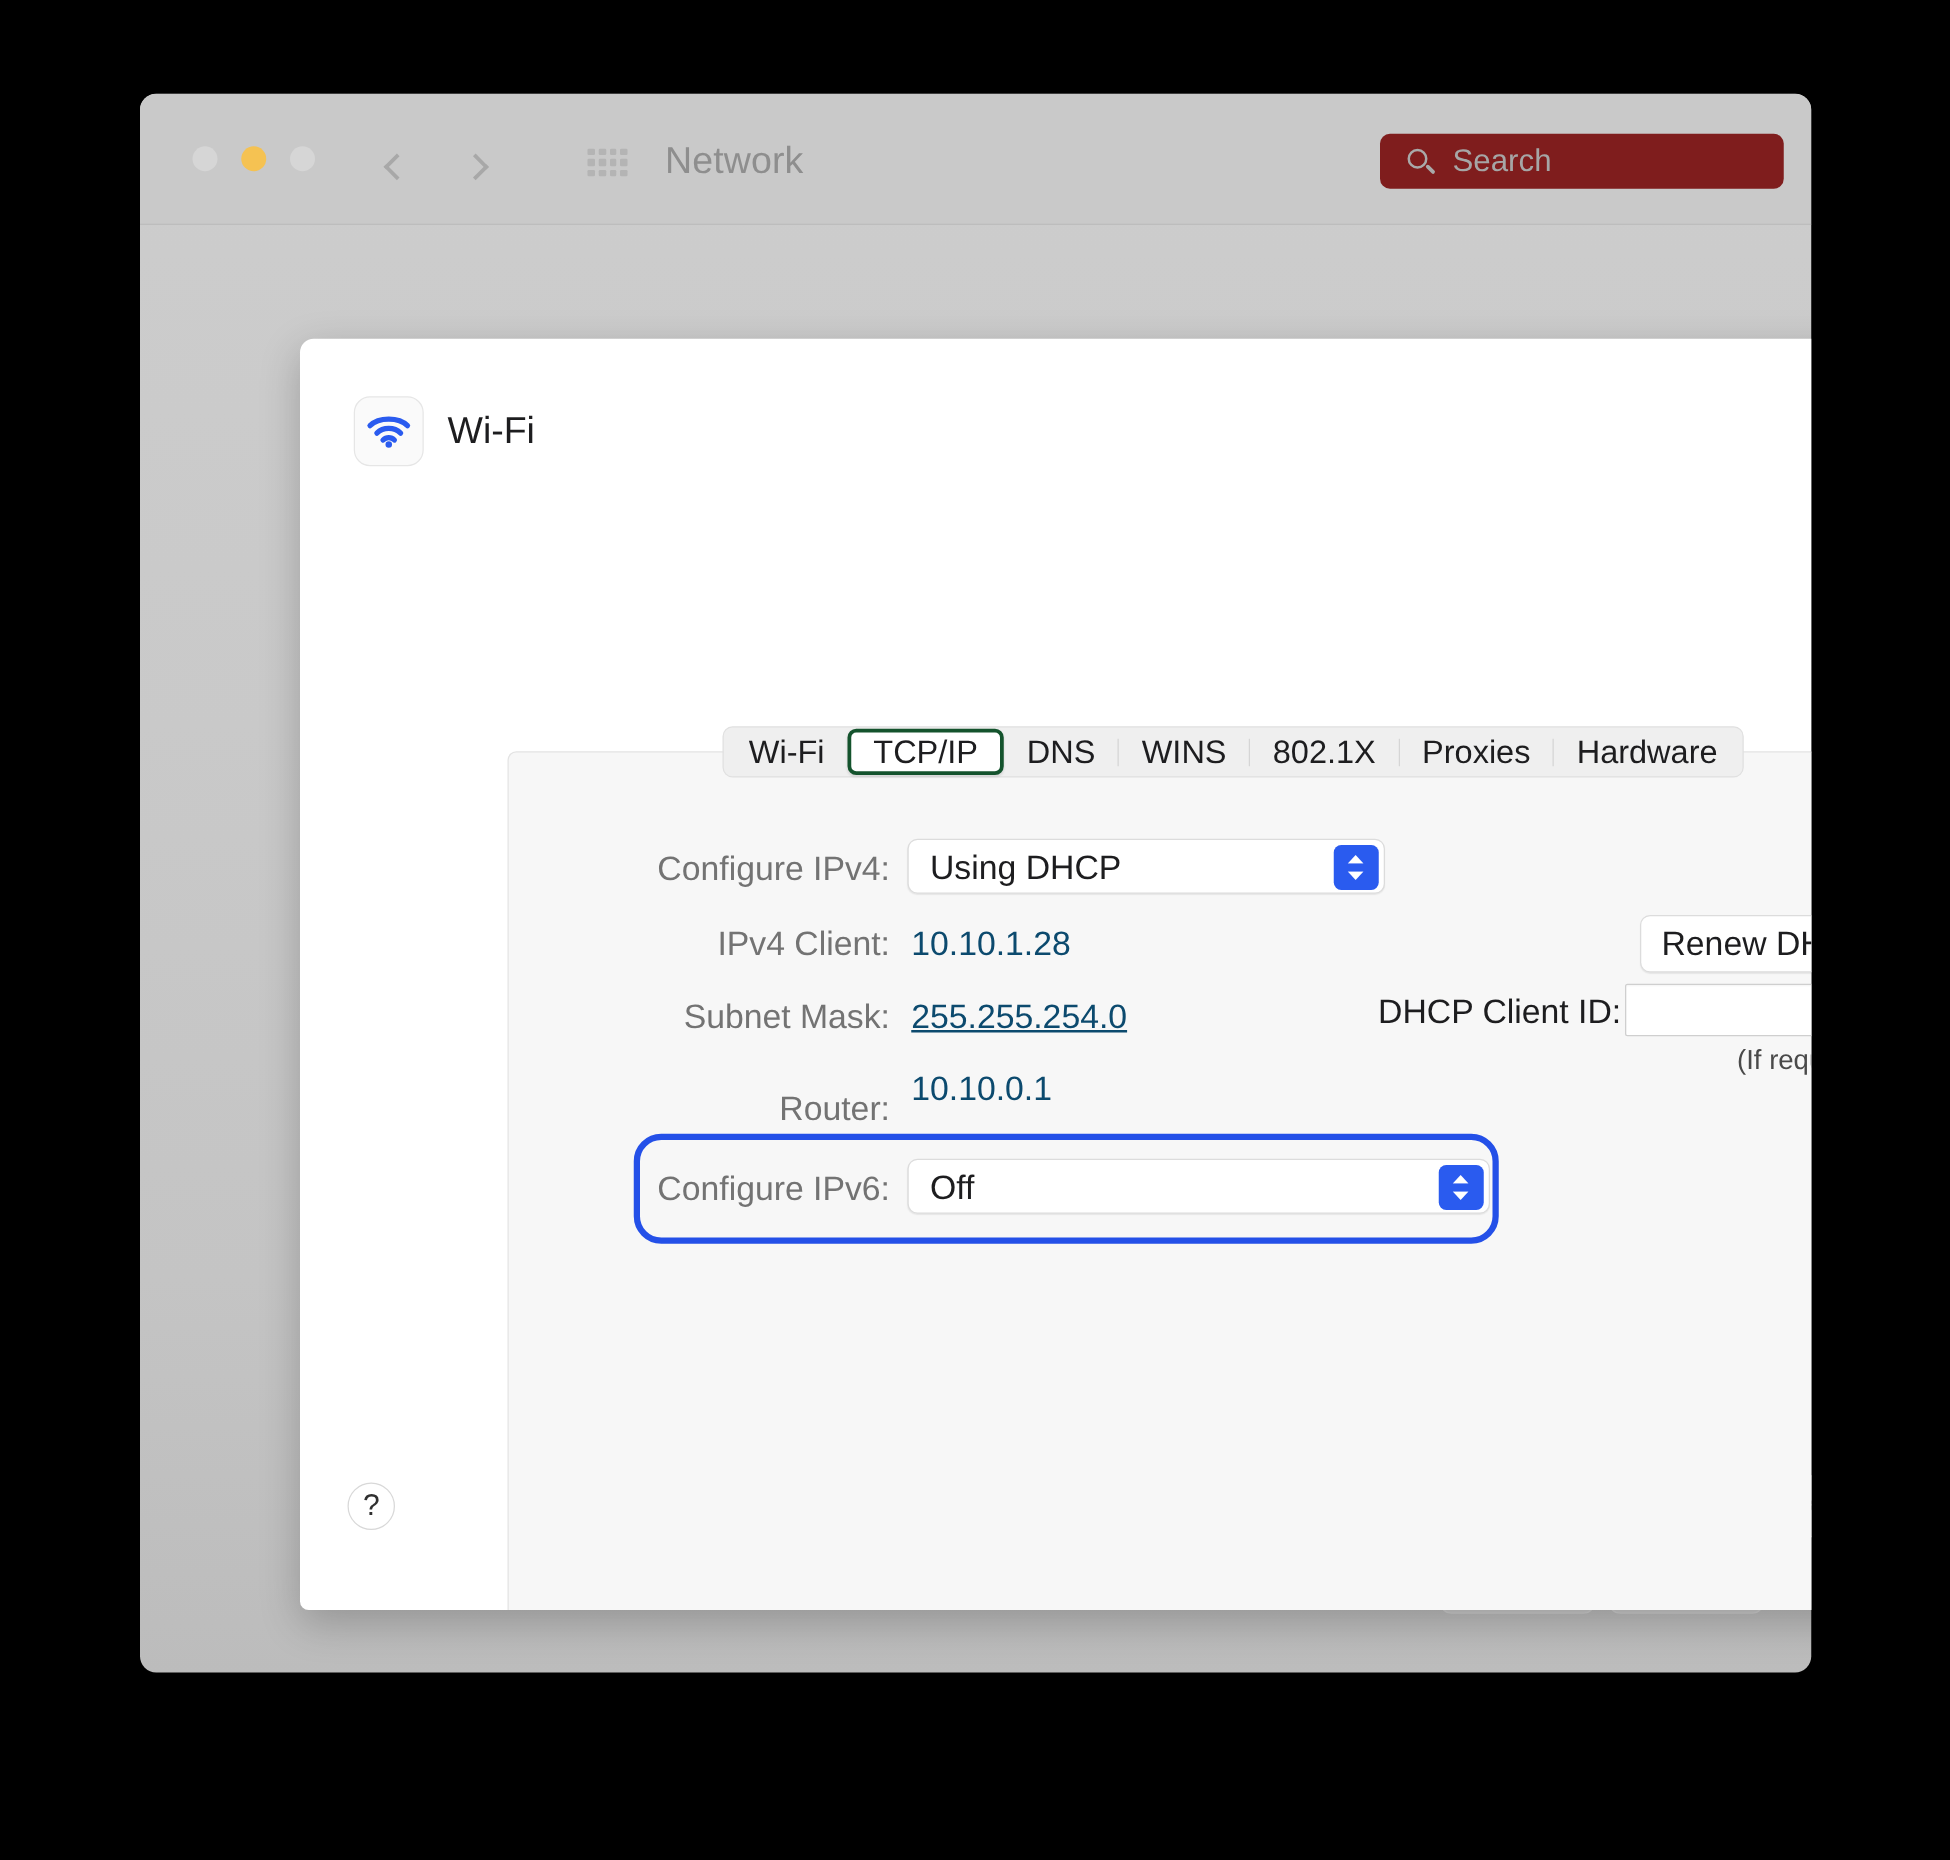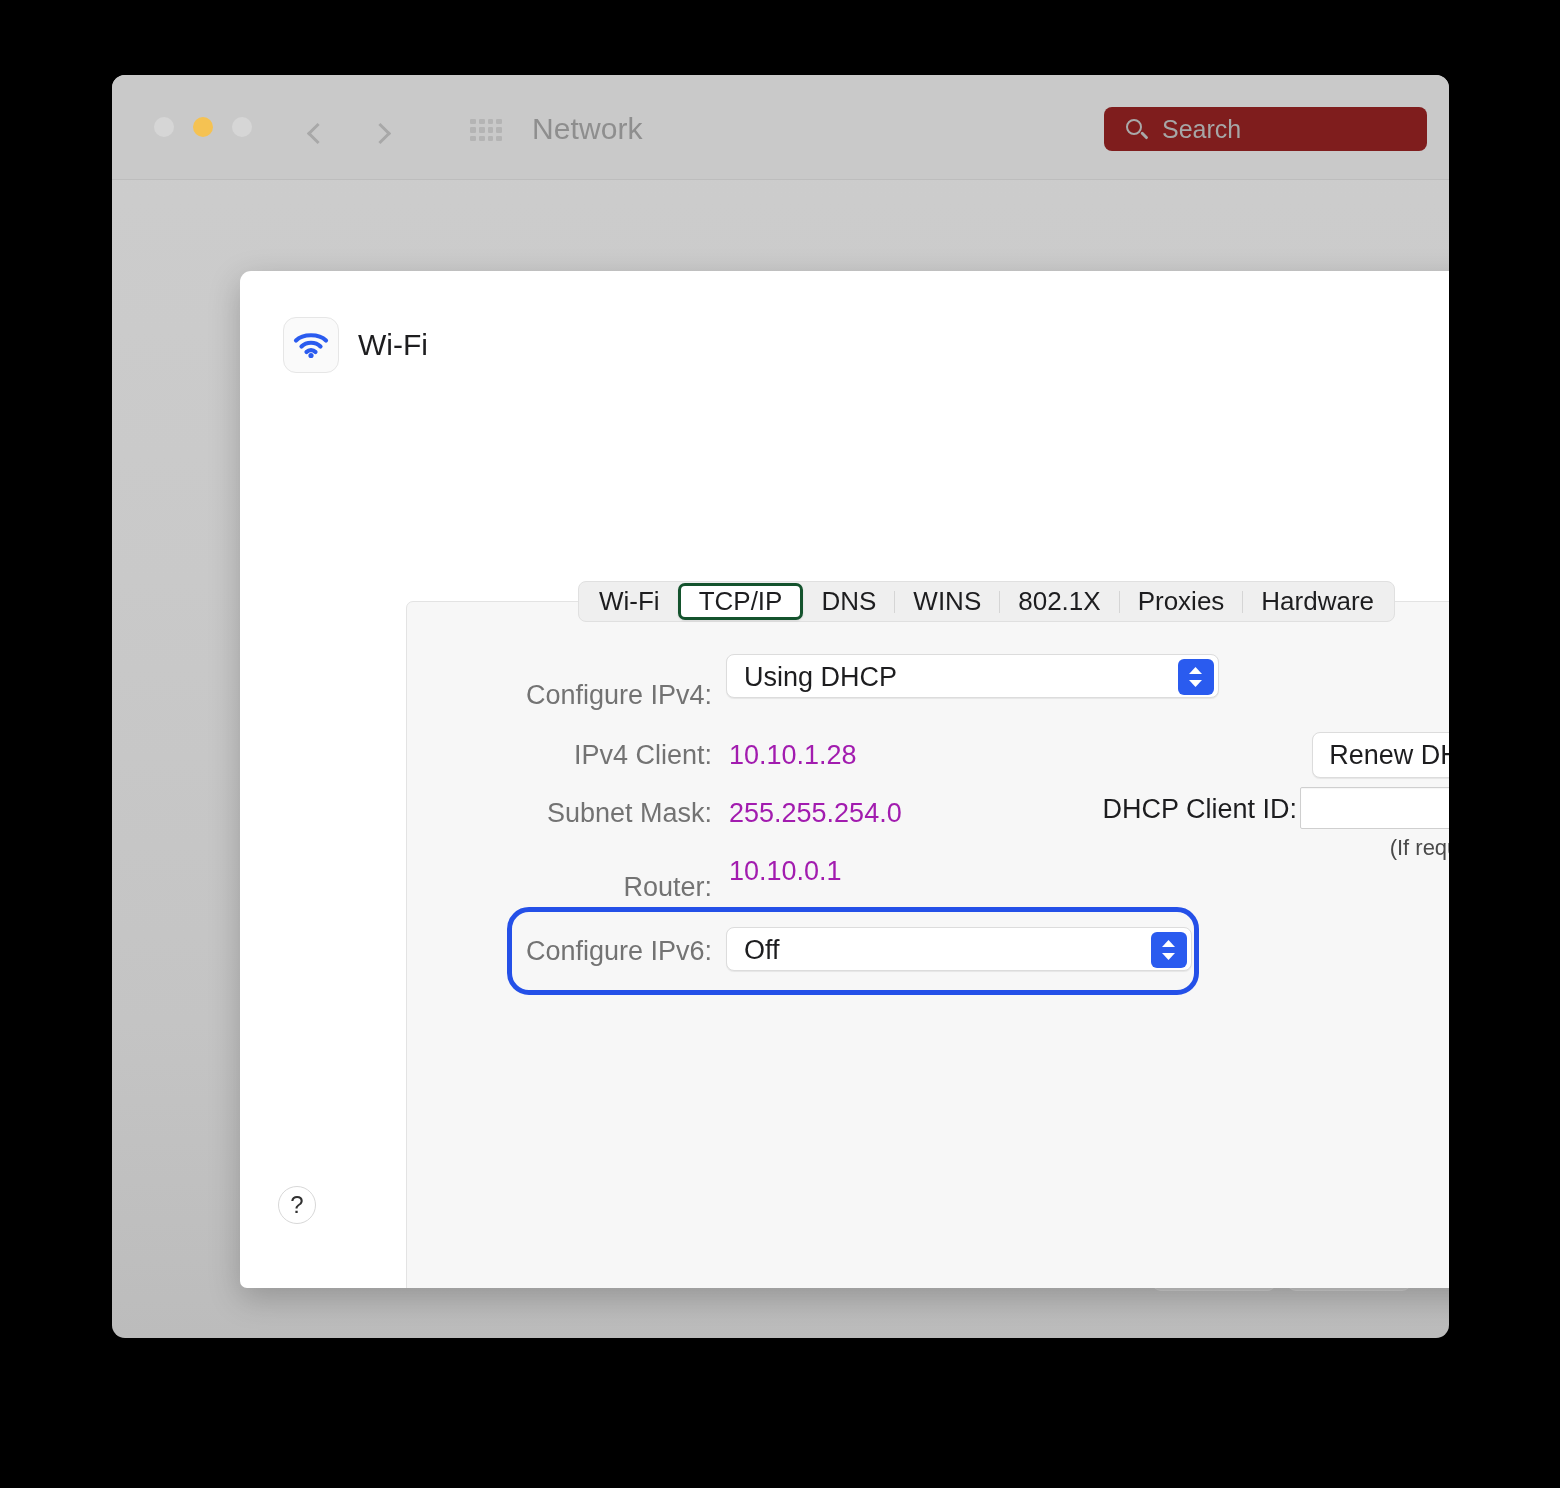--- a/index.html
+++ b/index.html
@@ -234,21 +234,21 @@
     position: absolute;
     width: 300px;
     text-align: right;
     font-size: 27px;
     color: #737373;
     line-height: 34px;
   }
   .row-value {
     position: absolute;
     font-size: 27px;
-    color: #a21caf;
+    color: #0c4a6e;
     line-height: 34px;
   }
 
   
   .popup {
     position: absolute;
     height: 44px;
     background: #ffffff;
     border: 1px solid #dcdcdc;
     border-radius: 8px;
@@ -462,30 +462,30 @@
       <div class="tab-sep"></div>
       <div class="tab">Proxies</div>
       <div class="tab-sep"></div>
       <div class="tab">Hardware</div>
     </div>
 
     <div class="panel">
       <div class="form">
 
         <div class="row-label" style="left:5px; top:76px;">Configure IPv4:</div>
-        <div class="popup" style="left:319px; top:52px; width:493px;">
+        <div class="popup" style="left:319px; top:69px; width:382px;">
           <span class="pv">Using DHCP</span>
           <span class="stepper"></span>
         </div>
 
         <div class="row-label" style="left:5px; top:136px;">IPv4 Client:</div>
         <div class="row-value" style="left:322px; top:136px;">10.10.1.28</div>
 
         <div class="row-label" style="left:5px; top:194px;">Subnet Mask:</div>
-        <div class="row-value" style="left:322px; top:194px;">255.255.254.0</div>
+        <div class="row-value" style="left:322px; top:194px;text-decoration:underline;">255.255.254.0</div>
 
         <div class="row-label" style="left:5px; top:268px;">Router:</div>
         <div class="row-value" style="left:322px; top:252px;">10.10.0.1</div>
 
         <div class="row-label" style="left:5px; top:332px;">Configure IPv6:</div>
         <div class="popup" style="left:319px; top:325px; width:466px;">
           <span class="pv">Off</span>
           <span class="stepper"></span>
         </div>
         <div class="highlight-ring"></div>

